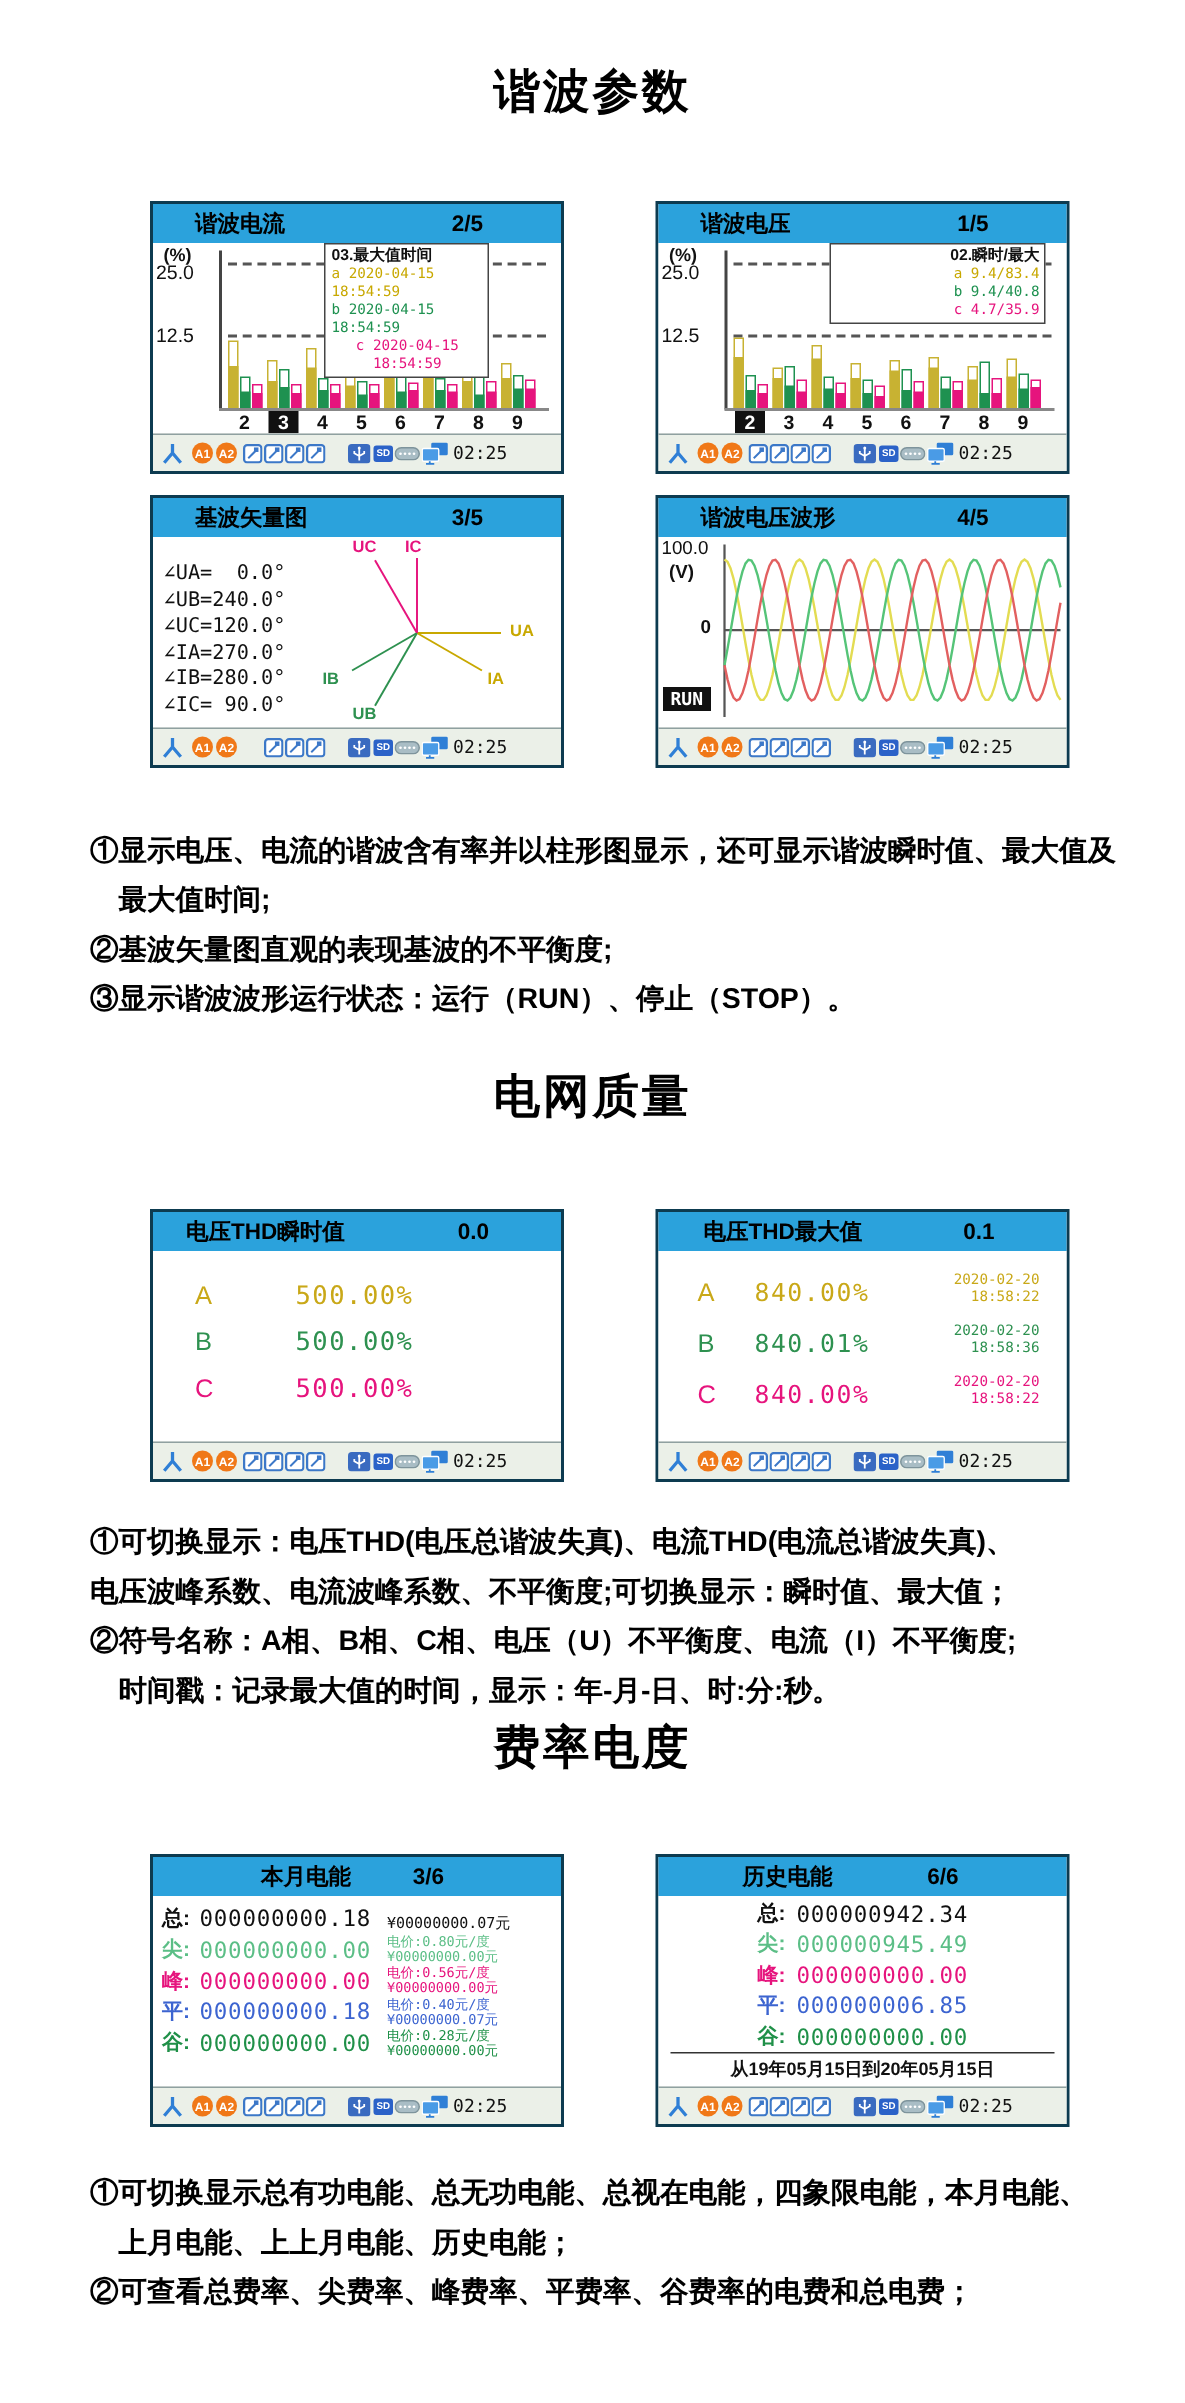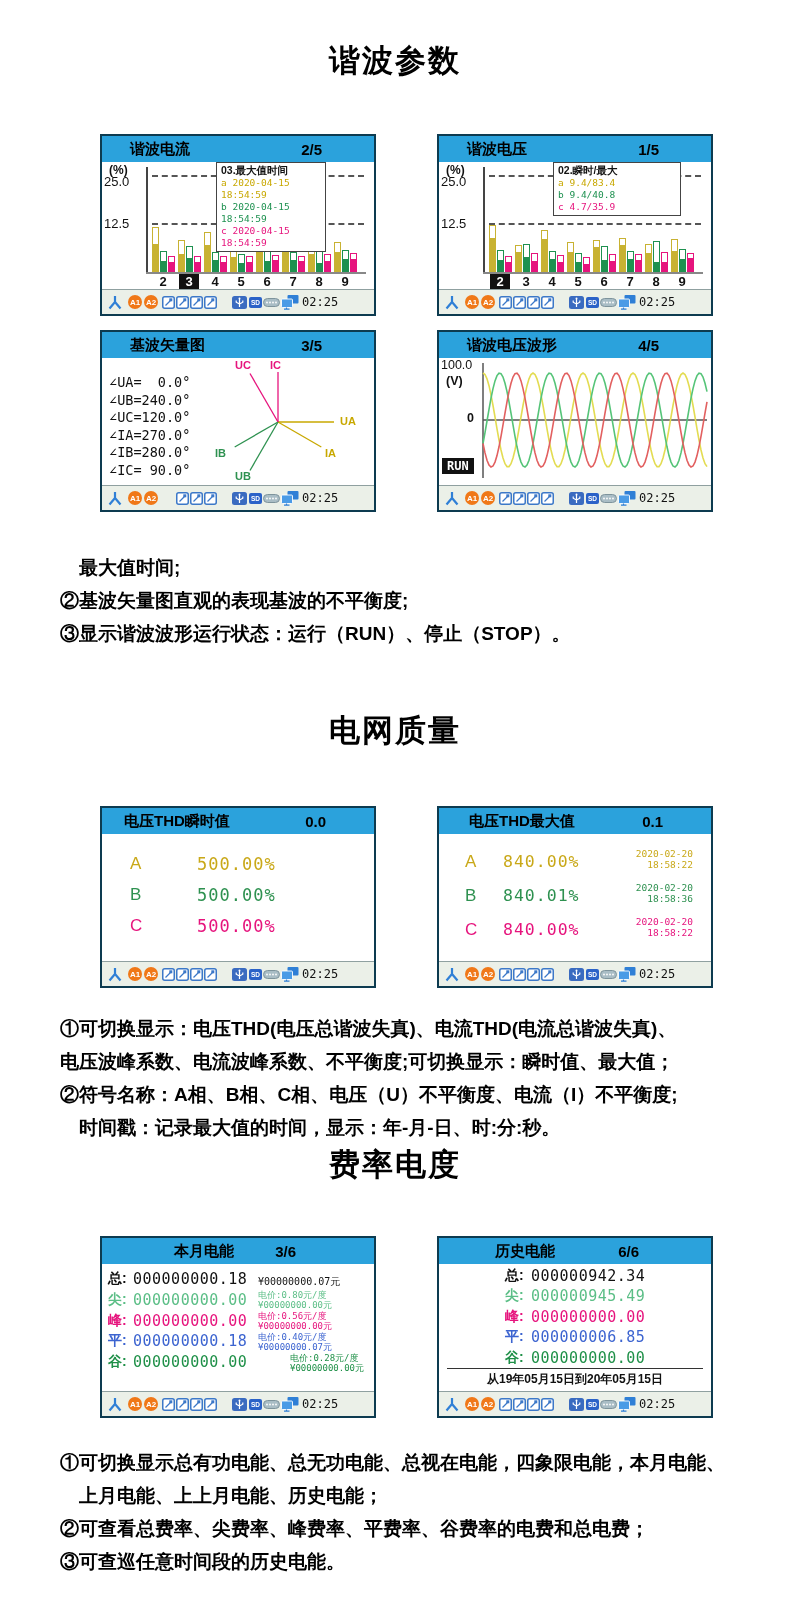--- a/index.html
+++ b/index.html
@@ -100,21 +100,21 @@
       <div style="position: absolute; left: 232px; width: 7px; bottom: 17px; height: 30.3px; border: 1px solid rgb(200, 178, 50); box-sizing: border-box; background: transparent;"></div>
       <div style="position: absolute; left: 240px; width: 7px; bottom: 17px; height: 12.7px; background: rgb(30, 145, 80);"></div>
       <div style="position: absolute; left: 240px; width: 7px; bottom: 17px; height: 21.9px; border: 1px solid rgb(30, 145, 80); box-sizing: border-box; background: transparent;"></div>
       <div style="position: absolute; left: 248px; width: 7px; bottom: 17px; height: 13.4px; background: rgb(230, 20, 125);"></div>
       <div style="position: absolute; left: 248px; width: 7px; bottom: 17px; height: 19.2px; border: 1px solid rgb(230, 20, 125); box-sizing: border-box; background: transparent;"></div>
       <div style="position: absolute; left: 233px; top: 112px; width: 20px; text-align: center; font-size: 13px; font-weight: bold; color: rgb(17, 17, 17);">9</div>
       <div style="position: absolute; left: 114px; top: 0px; width: 110px; background: rgb(255, 255, 255); border: 1px solid rgb(68, 68, 68); padding: 1px 3px 2px 4px; box-sizing: border-box;">
         <div style="position: static; font-size: 10.5px; font-weight: bold; color: rgb(17, 17, 17); line-height: 13px;">03.最大值时间</div>
         <div class="mono" style="position: static; font-size: 9.5px; line-height: 12px; color: rgb(200, 168, 0);">a 2020-04-15 18:54:59</div>
         <div class="mono" style="position: static; font-size: 9.5px; line-height: 12px; color: rgb(30, 145, 80);">b 2020-04-15 18:54:59</div>
-        <div class="mono" style="position: static; font-size: 9.5px; line-height: 12px; color: rgb(230, 20, 125);">c 2020-04-15 18:54:59</div>
+        <div class="mono" style="position: static; font-size: 9.5px; line-height: 12px; color: rgb(230, 20, 125); text-align: center;">c 2020-04-15 18:54:59</div>
       </div>
     </div>
   <div class="statusbar">
       <span style="flex: 0 0 auto; display: inline-flex; align-items: center; margin-right: 5px;">
         <svg width="14" height="15" viewBox="0 0 14 15">
           <path d="M7 1 V7 M7 7 L1.5 13.5 M7 7 L12.5 13.5" stroke="#2F7FD6" stroke-width="2.2" fill="none"></path>
         </svg>
       </span>
       <span class="badge">A1</span>
       <span class="badge">A2</span>
@@ -238,21 +238,21 @@
       <div style="position: absolute; left: 222px; width: 7px; bottom: 17px; height: 10.4px; background: rgb(230, 20, 125);"></div>
       <div style="position: absolute; left: 222px; width: 7px; bottom: 17px; height: 20px; border: 1px solid rgb(230, 20, 125); box-sizing: border-box; background: transparent;"></div>
       <div style="position: absolute; left: 207px; top: 112px; width: 20px; text-align: center; font-size: 13px; font-weight: bold; color: rgb(17, 17, 17);">8</div>
       <div style="position: absolute; left: 232px; width: 7px; bottom: 17px; height: 21.5px; background: rgb(200, 178, 50);"></div>
       <div style="position: absolute; left: 232px; width: 7px; bottom: 17px; height: 32.6px; border: 1px solid rgb(200, 178, 50); box-sizing: border-box; background: transparent;"></div>
       <div style="position: absolute; left: 240px; width: 7px; bottom: 17px; height: 13.1px; background: rgb(30, 145, 80);"></div>
       <div style="position: absolute; left: 240px; width: 7px; bottom: 17px; height: 23.4px; border: 1px solid rgb(30, 145, 80); box-sizing: border-box; background: transparent;"></div>
       <div style="position: absolute; left: 248px; width: 7px; bottom: 17px; height: 13.8px; background: rgb(230, 20, 125);"></div>
       <div style="position: absolute; left: 248px; width: 7px; bottom: 17px; height: 19.2px; border: 1px solid rgb(230, 20, 125); box-sizing: border-box; background: transparent;"></div>
       <div style="position: absolute; left: 233px; top: 112px; width: 20px; text-align: center; font-size: 13px; font-weight: bold; color: rgb(17, 17, 17);">9</div>
-      <div style="position: absolute; left: 114px; top: 0px; width: 128px; background: rgb(255, 255, 255); border: 1px solid rgb(68, 68, 68); padding: 1px 3px 2px 4px; box-sizing: border-box;">
+      <div style="position: absolute; left: 114px; top: 0px; width: 144px; background: rgb(255, 255, 255); border: 1px solid rgb(68, 68, 68); padding: 1px 3px 2px 4px; box-sizing: border-box; text-align: right;">
         <div style="position: static; font-size: 10.5px; font-weight: bold; color: rgb(17, 17, 17); line-height: 13px;">02.瞬时/最大</div>
         <div class="mono" style="position: static; font-size: 9.5px; line-height: 12px; color: rgb(200, 168, 0);">a  9.4/83.4</div>
         <div class="mono" style="position: static; font-size: 9.5px; line-height: 12px; color: rgb(30, 145, 80);">b  9.4/40.8</div>
         <div class="mono" style="position: static; font-size: 9.5px; line-height: 12px; color: rgb(230, 20, 125);">c  4.7/35.9</div>
       </div>
     </div>
   <div class="statusbar">
       <span style="flex: 0 0 auto; display: inline-flex; align-items: center; margin-right: 5px;">
         <svg width="14" height="15" viewBox="0 0 14 15">
           <path d="M7 1 V7 M7 7 L1.5 13.5 M7 7 L12.5 13.5" stroke="#2F7FD6" stroke-width="2.2" fill="none"></path>
@@ -477,20 +477,21 @@
           <rect x="6.5" y="0" width="11" height="8.5" rx="1" fill="#2F7FD6"></rect>
           <rect x="0.5" y="4" width="11" height="8.5" rx="1" fill="#4A9BE6" stroke="#fff" stroke-width="0.9"></rect>
           <path d="M5.5 12.5 V14 M3 14.2 H8.5" stroke="#2F7FD6" stroke-width="1.2" fill="none"></path>
         </svg>
       </span>
       <span class="sbtime">02:25</span>
     </div>
 </div>
 
 <div class="desc" style="top:551px">
+    <div class="dline">①显示电压、电流的谐波含有率并以柱形图显示，还可显示谐波瞬时值、最大值及</div>
     <div class="dline">　最大值时间;</div>
     <div class="dline">②基波矢量图直观的表现基波的不平衡度;</div>
     <div class="dline">③显示谐波波形运行状态：运行（RUN）、停止（STOP）。</div>
   </div>
 
 <div class="screen" style="top:806px;left:100px">
   <div class="titlebar">
     <span class="ttl" style="padding-left:22px">电压THD瞬时值</span>
     <span class="pg" style="margin-right:48px">0.0</span>
   </div>
@@ -688,21 +689,21 @@
         <div>¥00000000.00元</div>
       </div>
       <div style="position: absolute; left: 6px; top: 68.4px; font-size: 14px; font-weight: bold; color: rgb(60, 100, 208);">平:</div>
       <div class="mono" style="position: absolute; left: 31px; top: 68.4px; font-size: 15px; letter-spacing: 0.5px; color: rgb(60, 100, 208);">000000000.18</div>
       <div class="mono" style="position: absolute; left: 156px; top: 67.9px; font-size: 9px; line-height: 10px; color: rgb(60, 100, 208);">
         <div>电价:0.40元/度</div>
         <div>¥00000000.07元</div>
       </div>
       <div style="position: absolute; left: 6px; top: 89.2px; font-size: 14px; font-weight: bold; color: rgb(31, 144, 72);">谷:</div>
       <div class="mono" style="position: absolute; left: 31px; top: 89.2px; font-size: 15px; letter-spacing: 0.5px; color: rgb(31, 144, 72);">000000000.00</div>
-      <div class="mono" style="position: absolute; left: 156px; top: 88.7px; font-size: 9px; line-height: 10px; color: rgb(31, 144, 72); margin-left: 32px;">
+      <div class="mono" style="position: absolute; left: 156px; top: 88.7px; font-size: 9px; line-height: 10px; color: rgb(31, 144, 72);">
         <div>电价:0.28元/度</div>
         <div>¥00000000.00元</div>
       </div>
     </div>
   <div class="statusbar">
       <span style="flex: 0 0 auto; display: inline-flex; align-items: center; margin-right: 5px;">
         <svg width="14" height="15" viewBox="0 0 14 15">
           <path d="M7 1 V7 M7 7 L1.5 13.5 M7 7 L12.5 13.5" stroke="#2F7FD6" stroke-width="2.2" fill="none"></path>
         </svg>
       </span>
@@ -848,14 +849,13 @@
         </svg>
       </span>
       <span class="sbtime">02:25</span>
     </div>
 </div>
 
 <div class="desc" style="top:1446px">
     <div class="dline">①可切换显示总有功电能、总无功电能、总视在电能，四象限电能，本月电能、</div>
     <div class="dline">　上月电能、上上月电能、历史电能；</div>
     <div class="dline">②可查看总费率、尖费率、峰费率、平费率、谷费率的电费和总电费；</div>
-    <div class="dline">③可查巡任意时间段的历史电能。</div>
   </div>
 
 </body></html>

